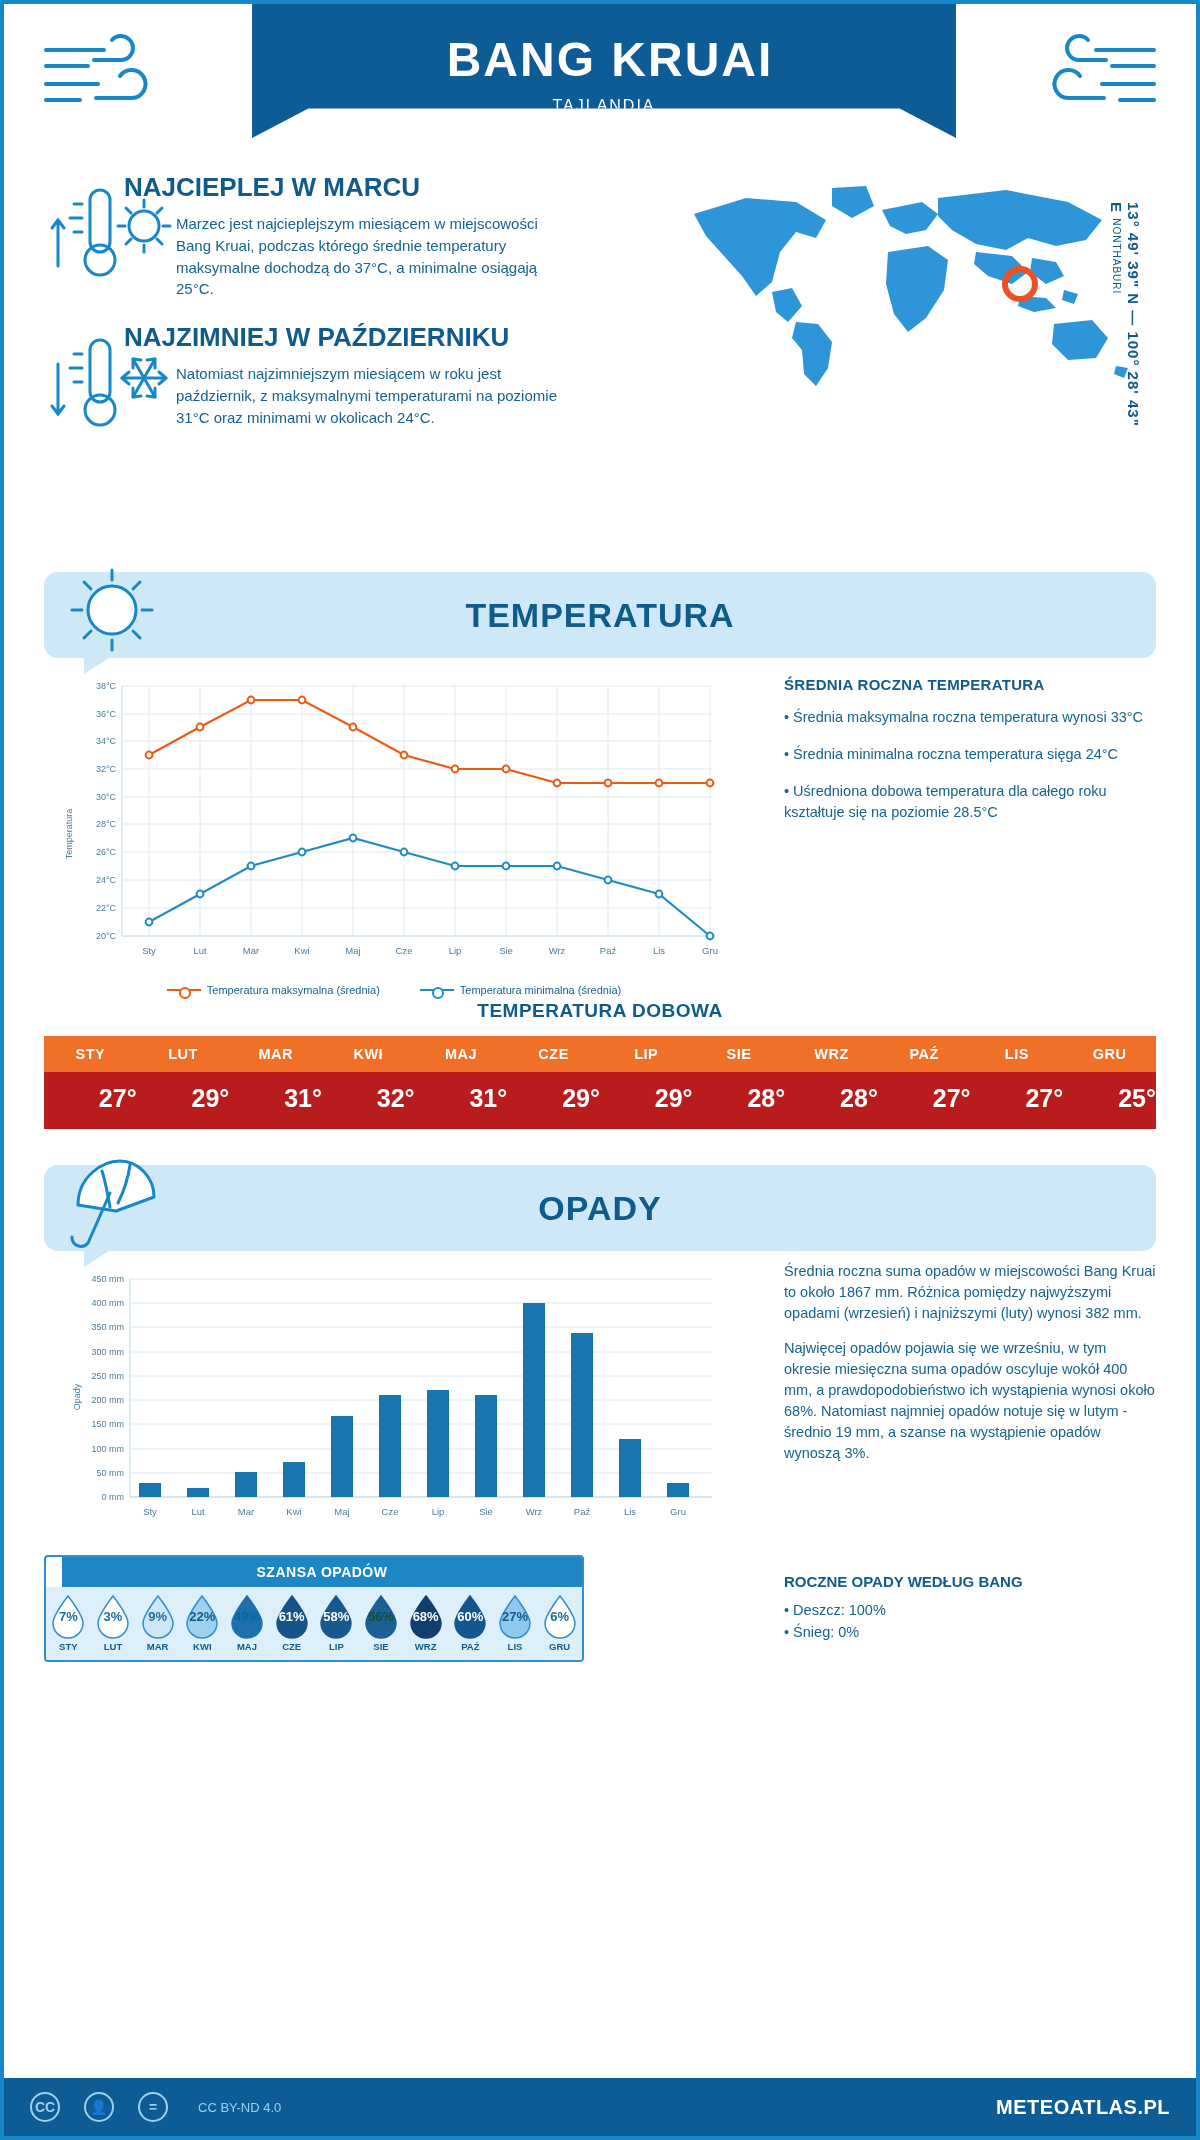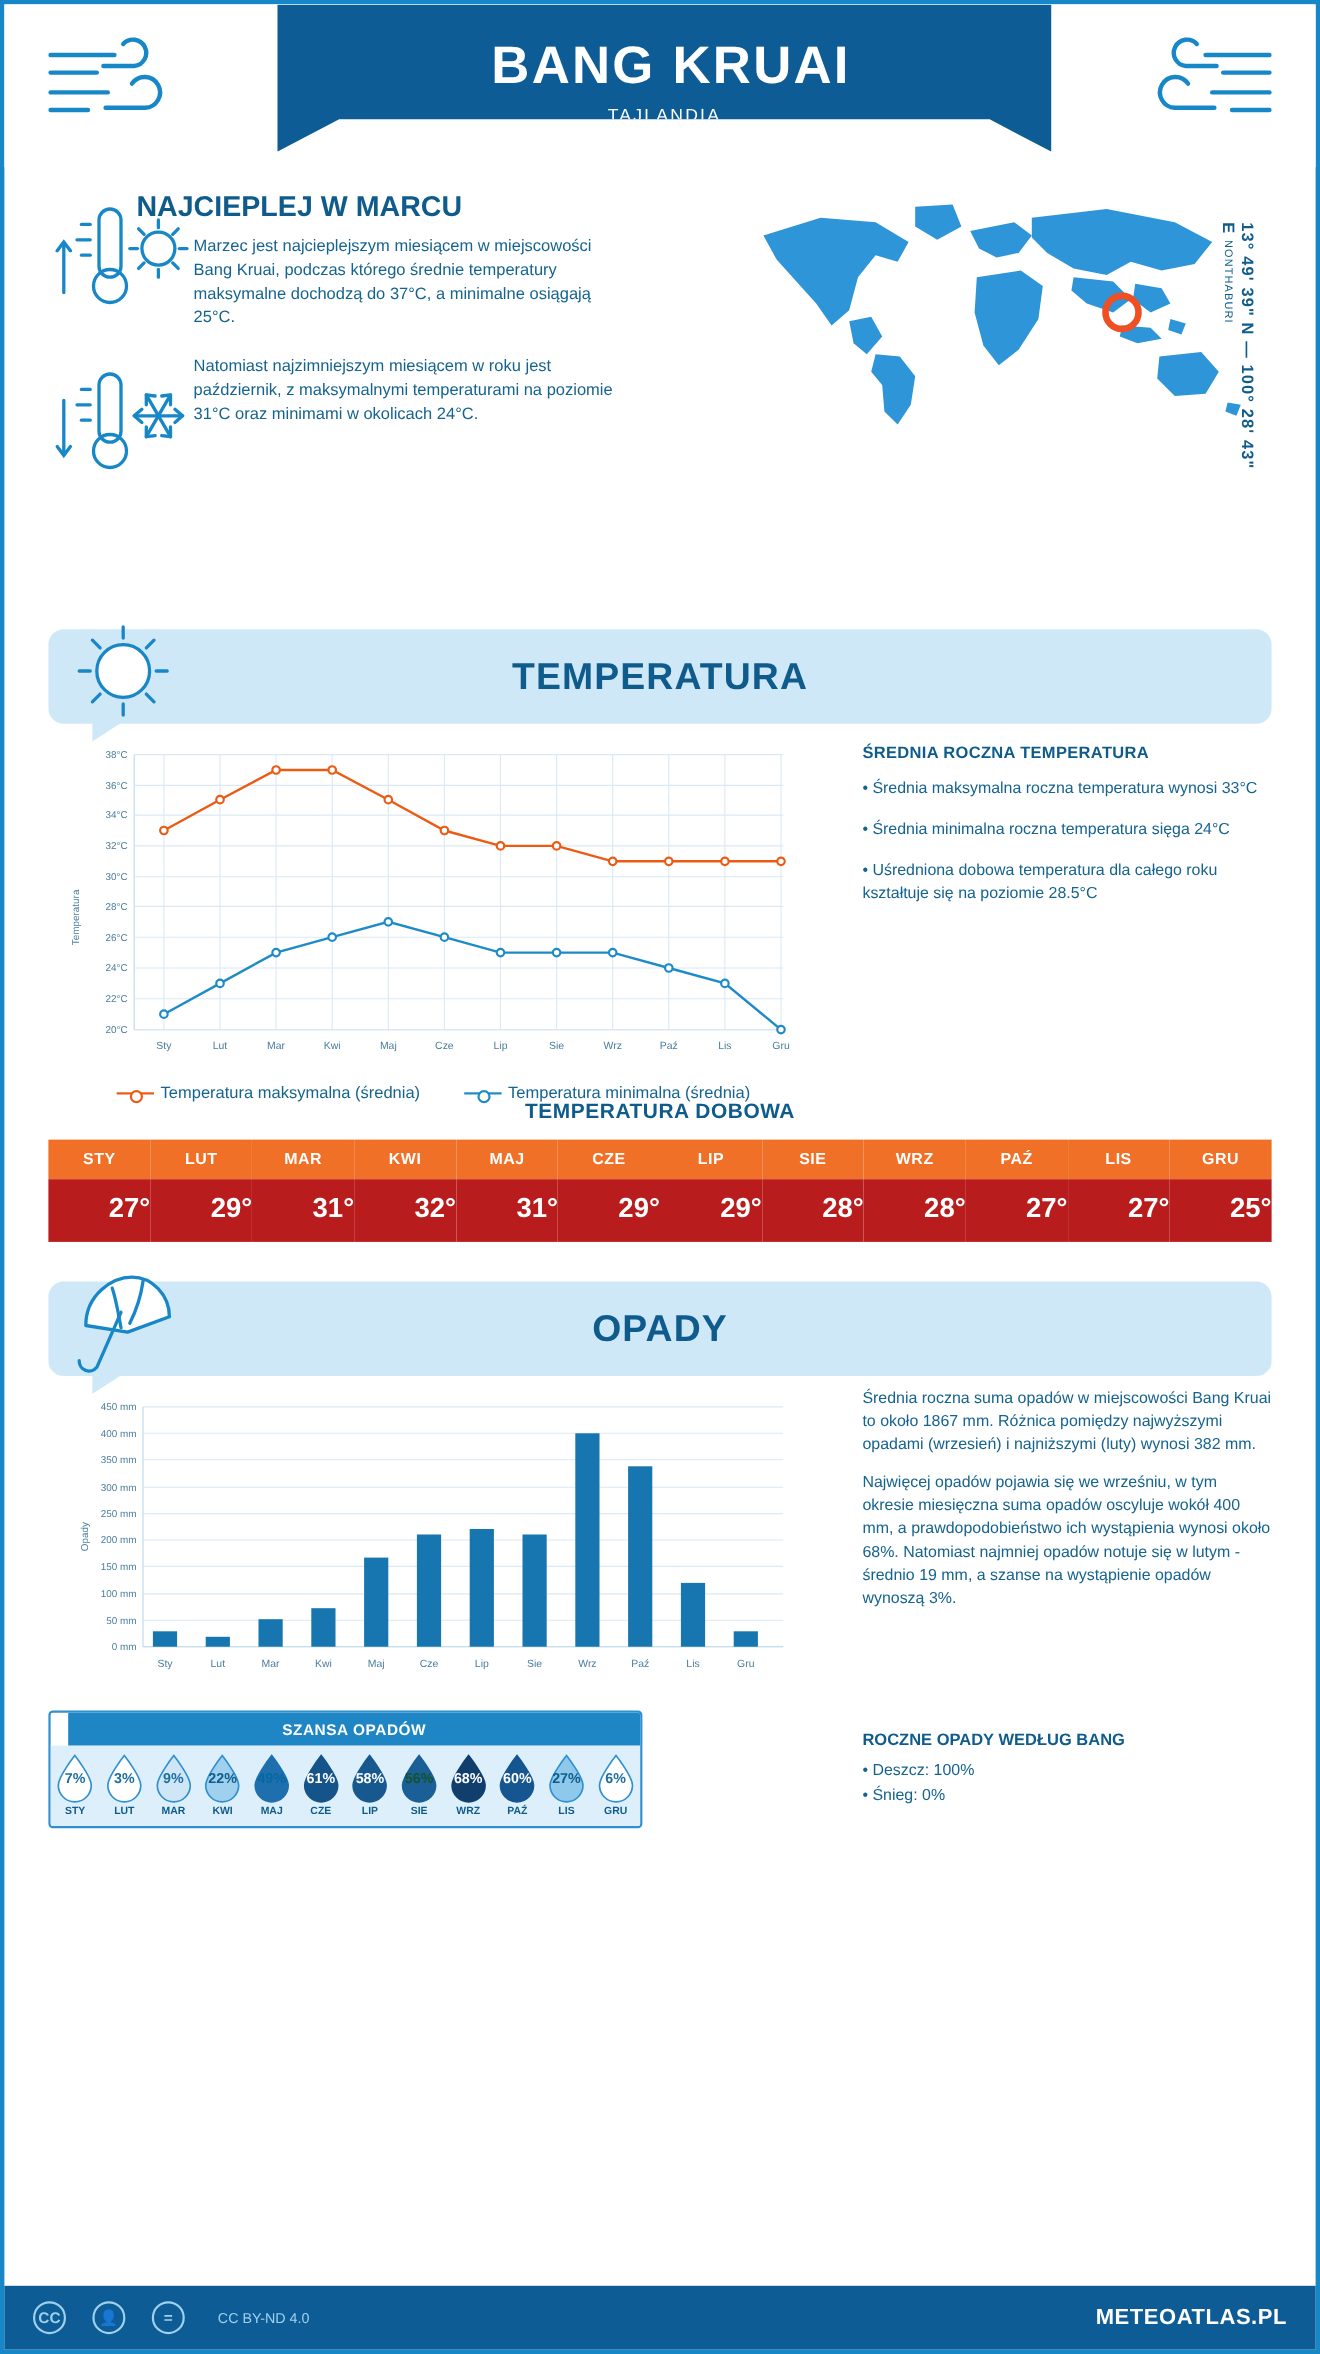--- a/index.html
+++ b/index.html
@@ -117,21 +117,21 @@
   }
   .banner-icon { position: absolute; left: 14px; top: -16px; }
 
   
   .chart-row { position: relative; padding: 16px 40px 0 40px; }
   .temp-chart-box { position: relative; width: 700px; height: 300px; }
   .legend-row {
     display: flex;
     justify-content: center;
     gap: 40px;
-    font-size: 15px;
+    font-size: 11px;
     color: #15638f;
     margin-top: 6px;
   }
   .legend-item { display: flex; align-items: center; gap: 6px; }
   .legend-line { width: 34px; height: 0; border-top: 2px solid #ec5b13; position: relative; }
   .legend-line.blue { border-top-color: #1e8bc9; }
   .legend-line::after {
     content: "";
     position: absolute;
     left: 12px; top: -4px;
@@ -339,20 +339,21 @@
               <line x1="-22" y1="0" x2="22" y2="0"></line>
               <line x1="-11" y1="-19" x2="11" y2="19"></line>
               <line x1="-11" y1="19" x2="11" y2="-19"></line>
               <path d="M-22 0 l7 -6 M-22 0 l7 6 M22 0 l-7 -6 M22 0 l-7 6"></path>
               <path d="M-11 -19 l0 9 M-11 -19 l8 1 M11 19 l0 -9 M11 19 l-8 -1"></path>
               <path d="M11 -19 l0 9 M11 -19 l-8 1 M-11 19 l0 -9 M-11 19 l8 -1"></path>
             </g>
           </g>
         </svg>
       </div>
+      <div class="info-head">NAJZIMNIEJ W PAŹDZIERNIKU</div>
       <div class="info-body">Natomiast najzimniejszym miesiącem w roku jest październik, z maksymalnymi temperaturami na poziomie 31°C oraz minimami w okolicach 24°C.</div>
     </div>
 
     <div class="map-wrap">
       <svg width="470" height="230" viewBox="0 0 470 230">
         <g fill="#2e95d8">
 
           <path d="M18 42 L70 26 L120 30 L150 48 L140 66 L120 60 L104 80 L96 110 L80 124 L66 104 L48 84 L30 64 Z"></path>
           <path d="M96 120 L116 116 L126 134 L112 150 L100 140 Z"></path>
 

